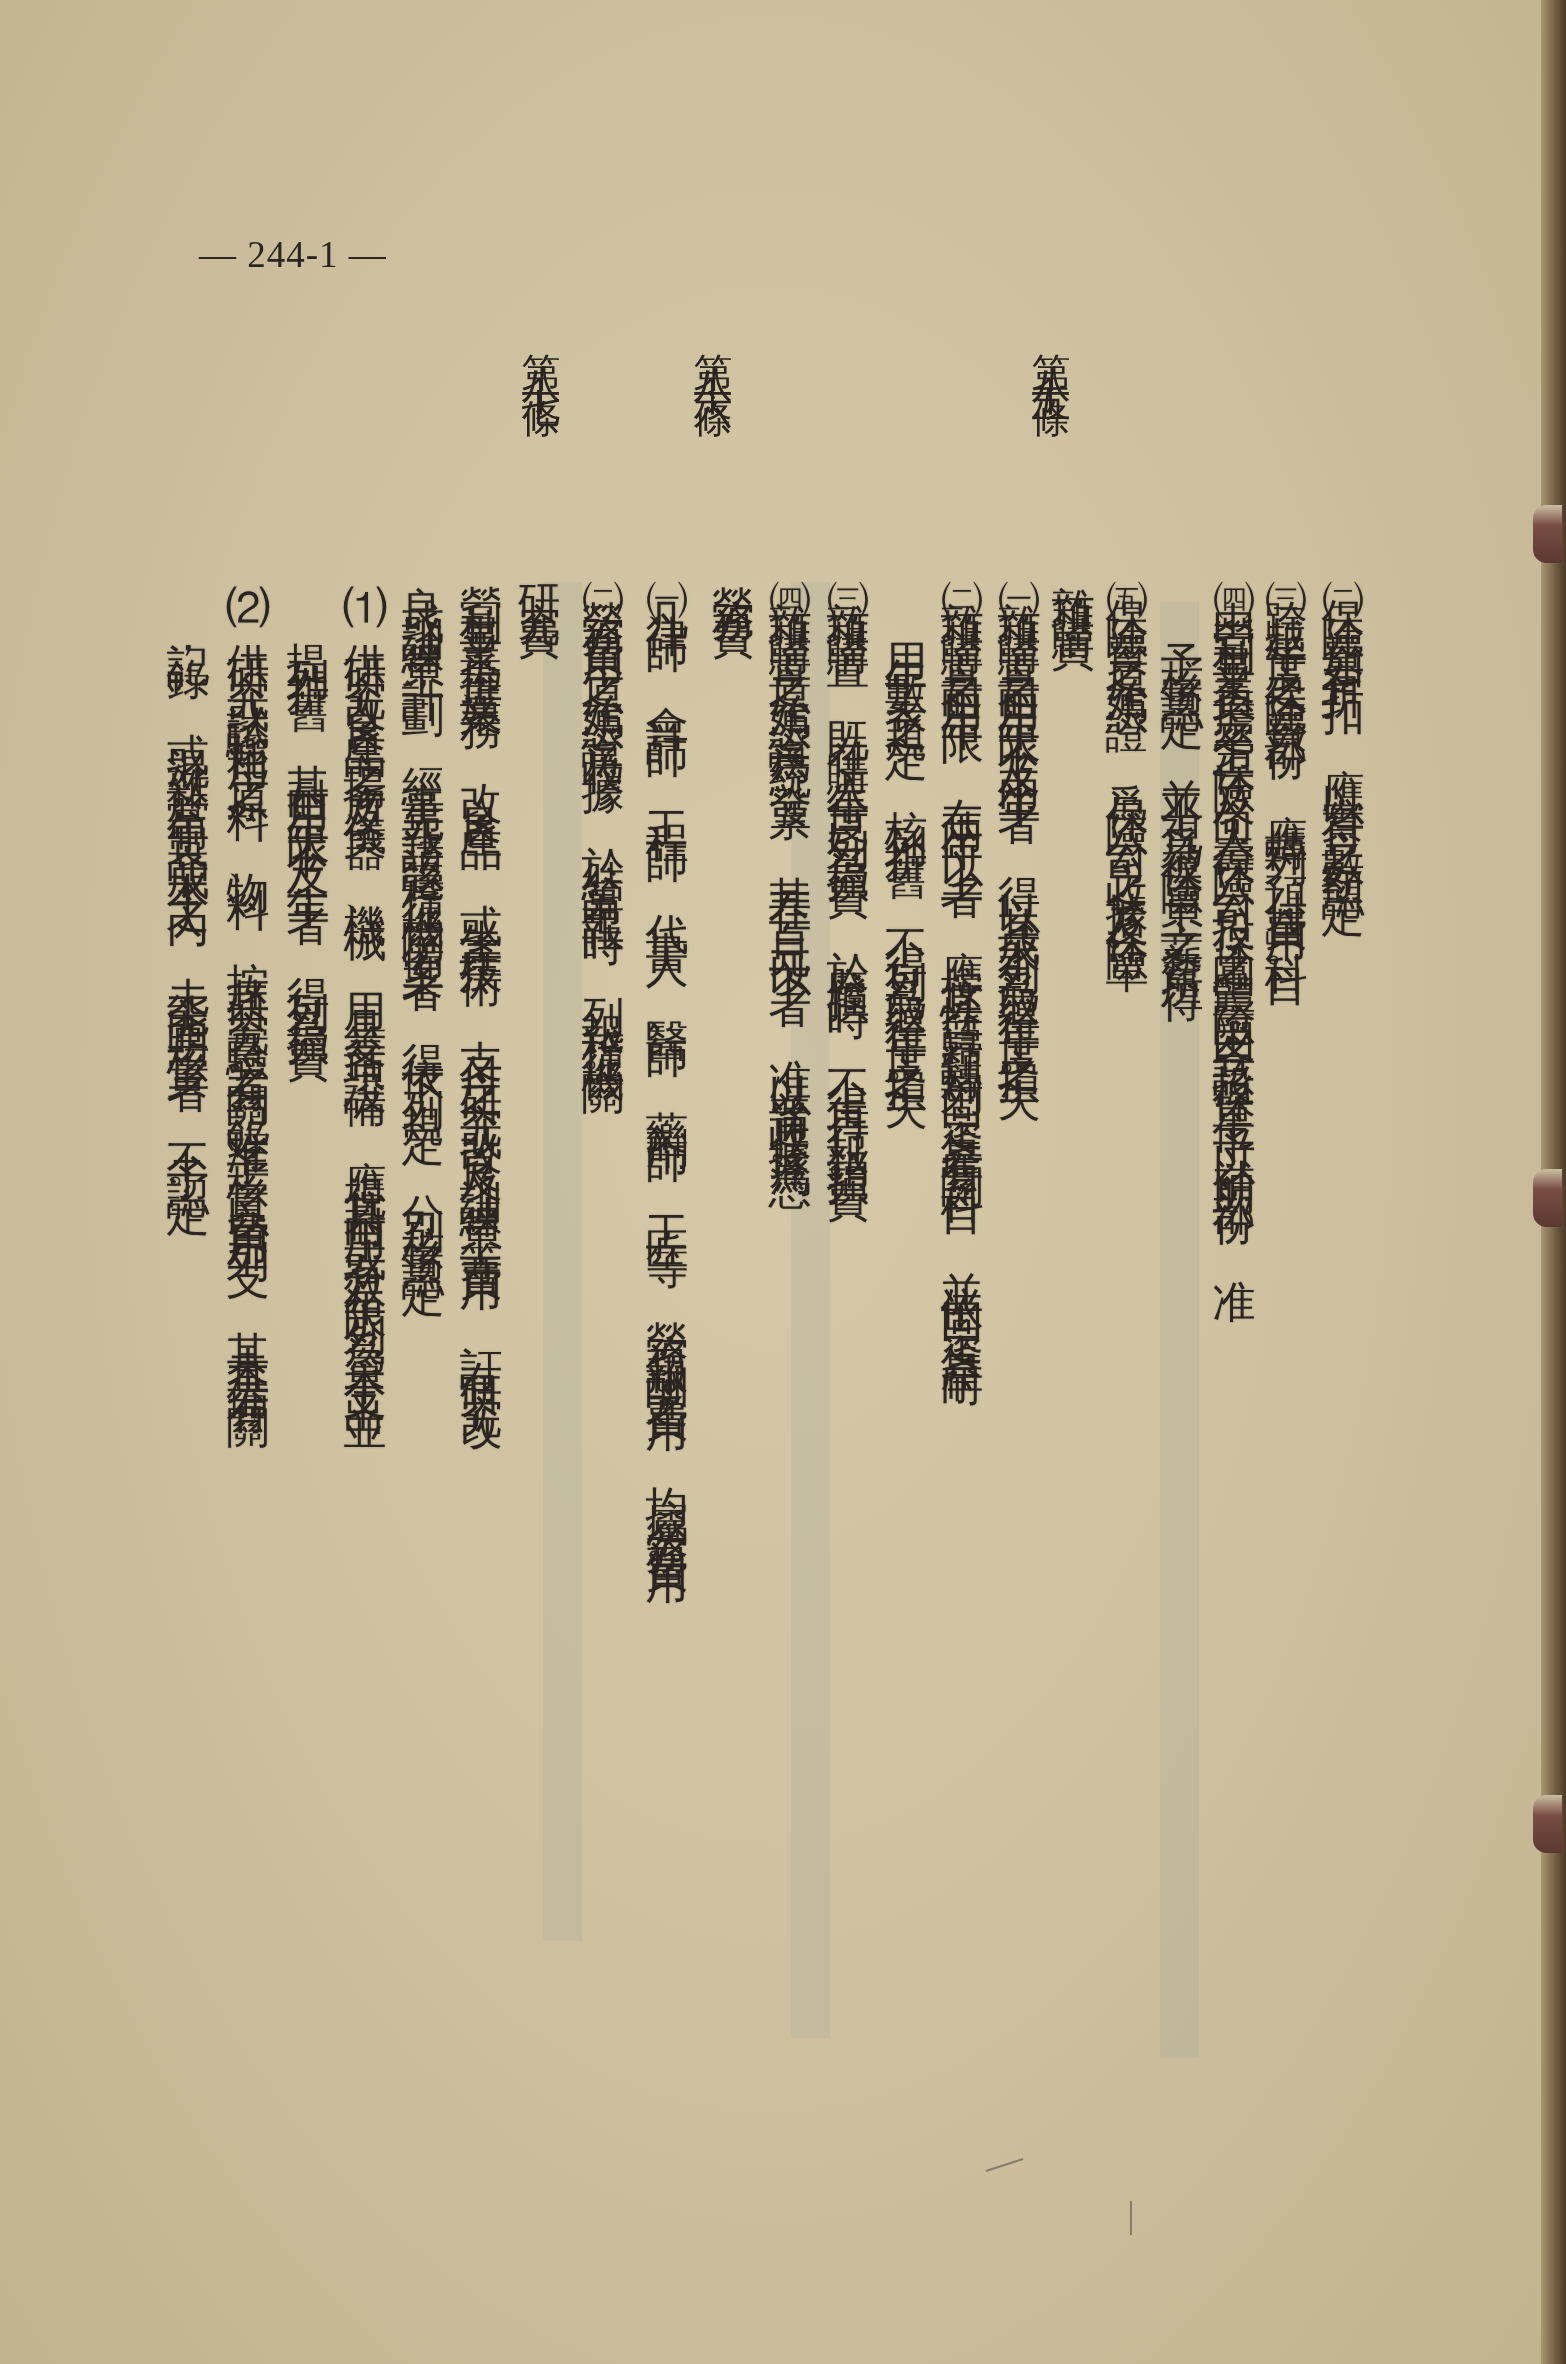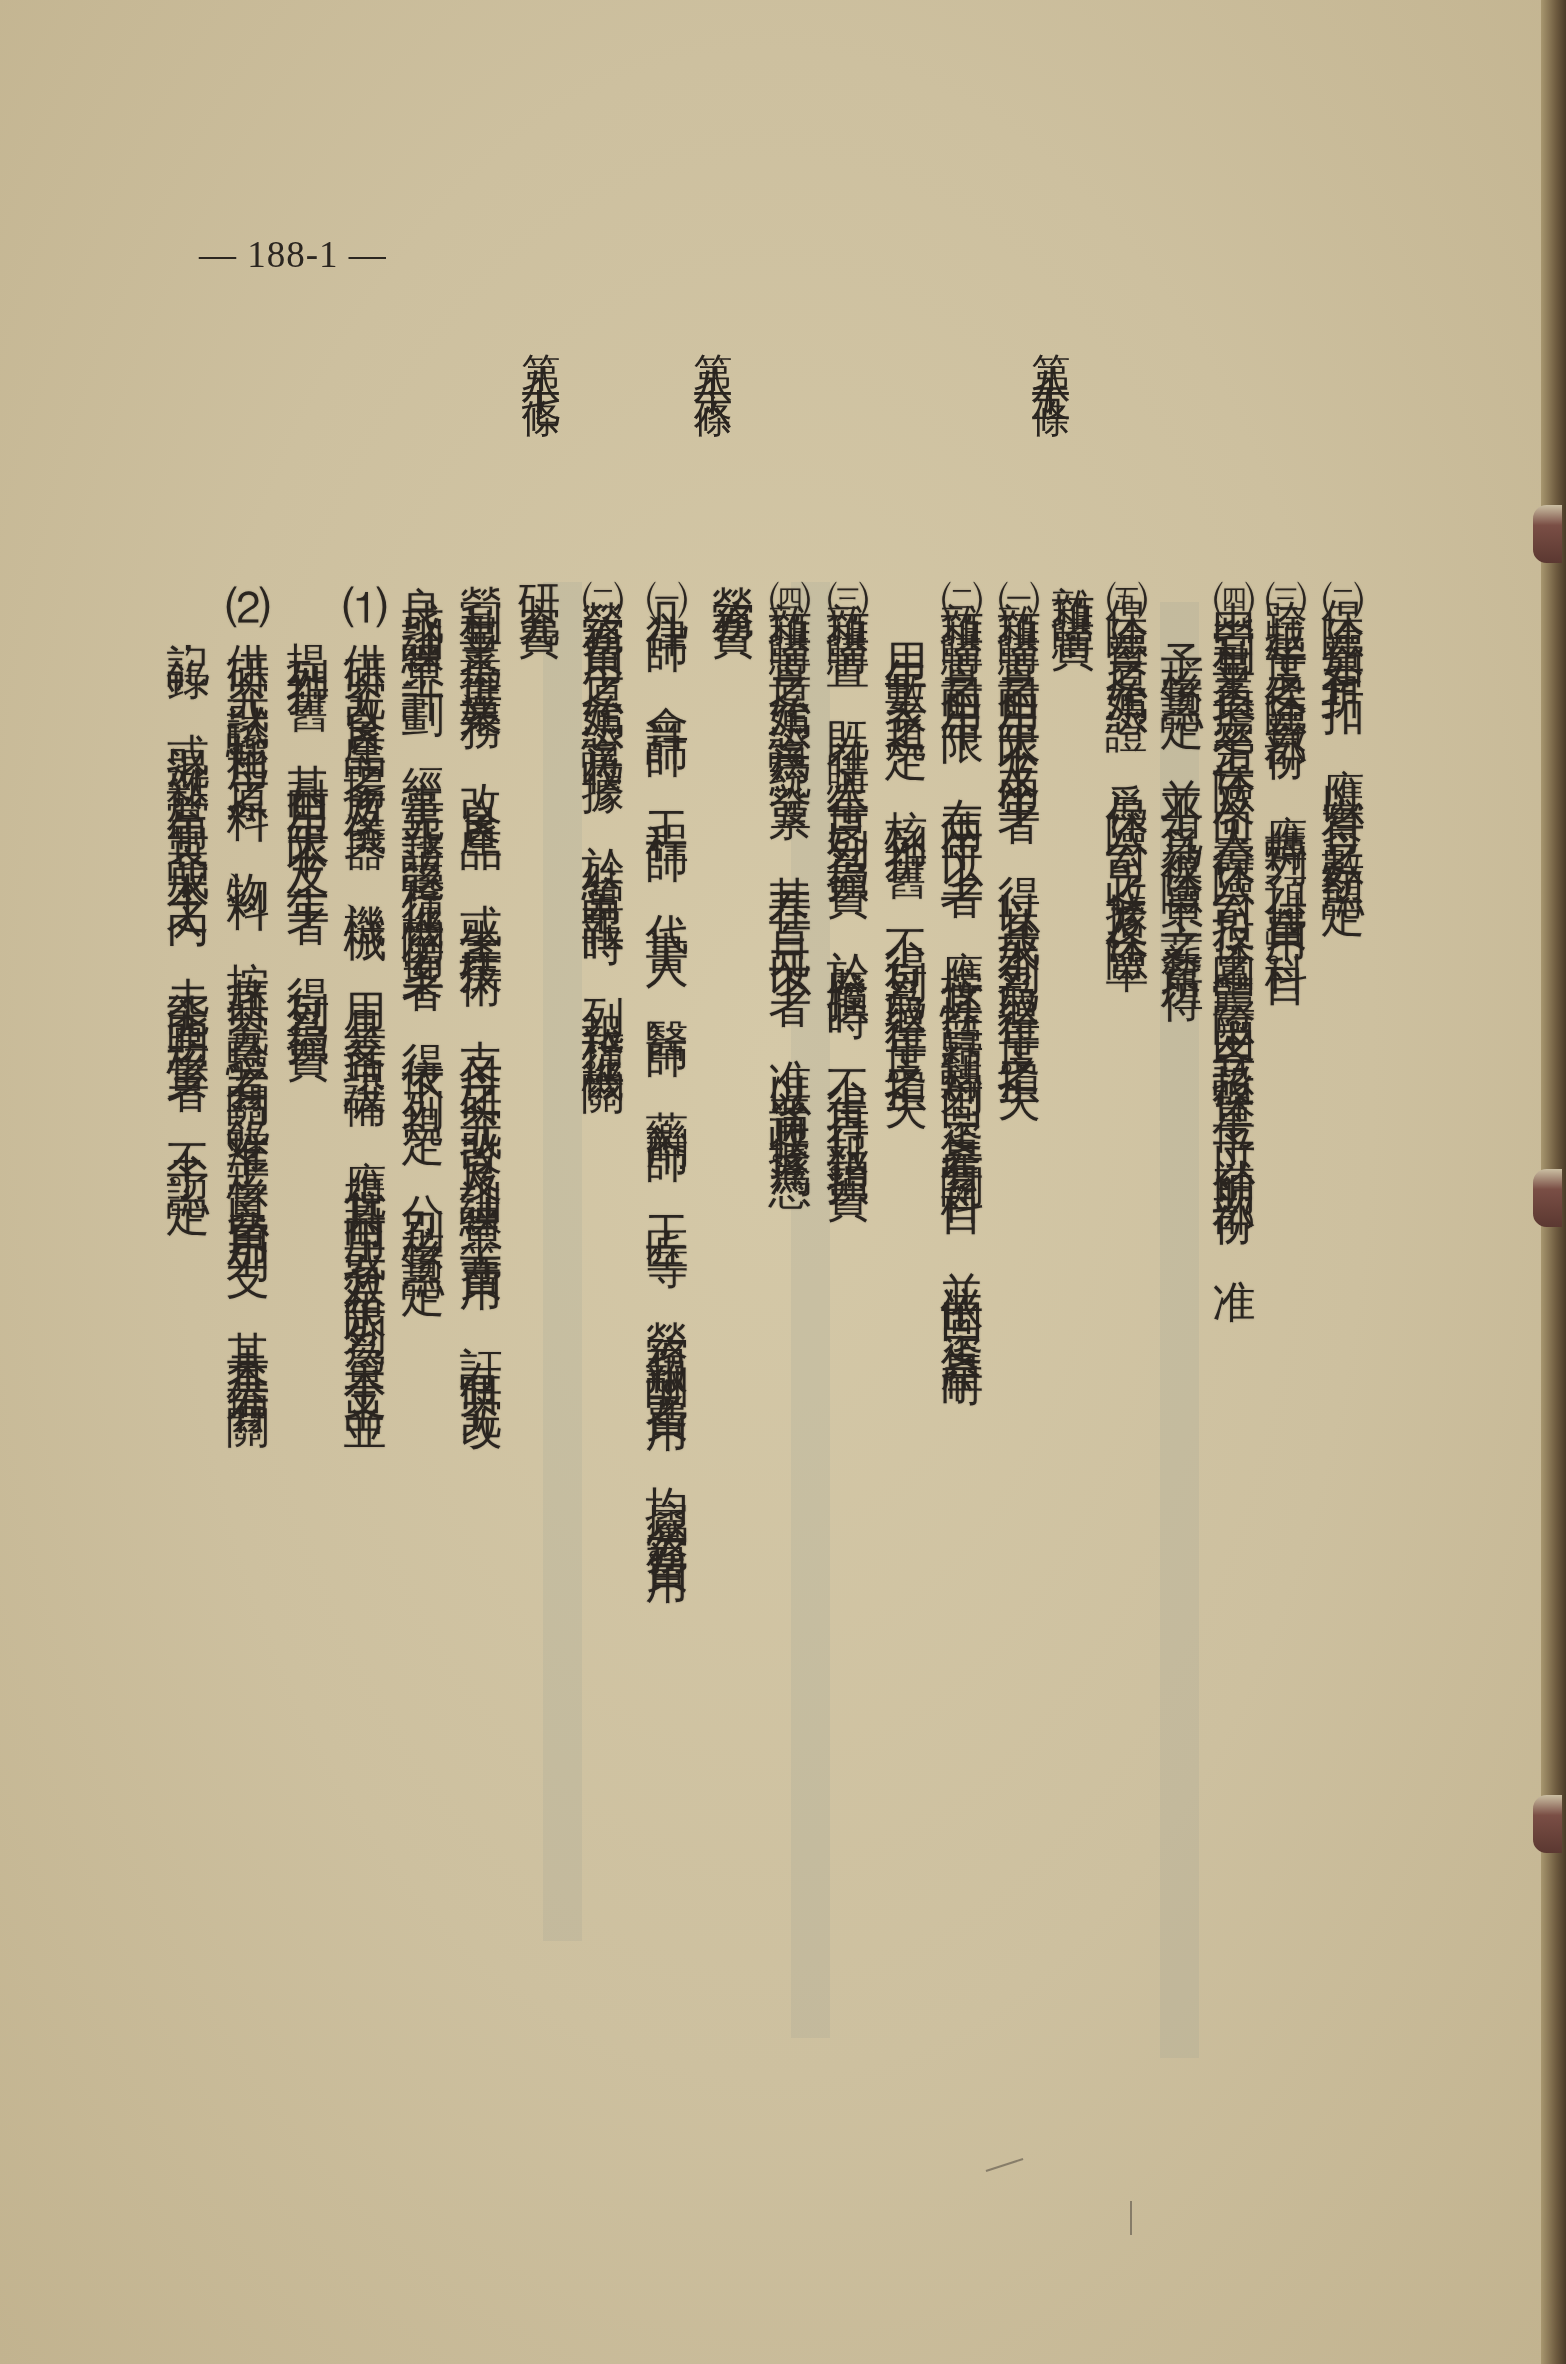--- a/index.html
+++ b/index.html
@@ -42,21 +42,21 @@
   .scratch { position: absolute; background: #5a5248; opacity: 0.6; }
 </style>
 </head>
 <body>
 
 <div class="page">
   <div class="ghost" style="left:1160px; top:602px; height:1456px;"></div>
   <div class="ghost" style="left:791px; top:582px; height:1456px;"></div>
   <div class="ghost" style="left:543px; top:582px; height:1359px;"></div>
 
-  <div class="page-number">— 188-1 —</div>
+  <div class="page-number">— 244-1 —</div>
 
   <div class="article" style="left:1024px;">第八十五條</div>
   <div class="article" style="left:686px;">第八十六條</div>
   <div class="article" style="left:514px;">第八十七條</div>
 
   <div class="col" style="left:1322px; top:551px;">㈡保險費如有折扣，應以實付之數額認定。</div>
   <div class="col" style="left:1265px; top:551px;">㈢跨越年度之保險費部份，應轉列「預付費用」科目。</div>
   <div class="col" style="left:1213px; top:551px;">㈣由營利事業負擔之勞工保險及向人壽保險公司投保之團體壽險由各該投保單位予以補助部份，准</div>
   <div class="col" style="left:1161px; top:609px;">予核實認定，並不視爲被保險員工之薪資所得。</div>
   <div class="col" style="left:1106px; top:551px;">㈤保險費之原始憑證，爲保險公司之收據及保險單。</div>

